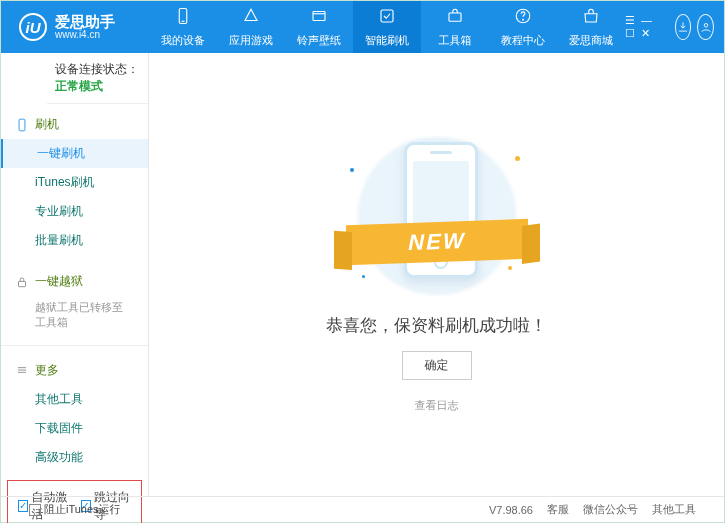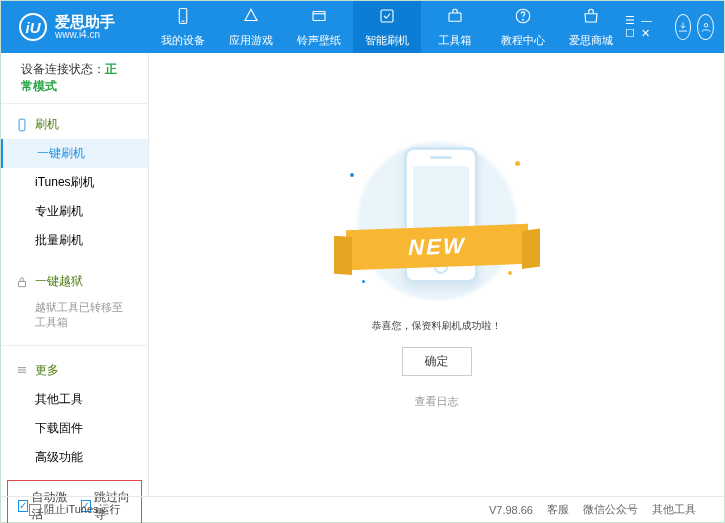--- a/index.html
+++ b/index.html
@@ -15,37 +15,37 @@
   .nav-item.active { background: #0b7dd4; }
   .nav-icon { width: 20px; height: 20px; display: flex; align-items: center; justify-content: center; }
   .nav-icon svg { width: 18px; height: 18px; fill: none; stroke: #fff; stroke-width: 1.5; }
   .nav-label { font-size: 11px; }
   .winbtns { display: flex; align-items: center; gap: 6px; padding-right: 12px; }
   .winbtns .menu-icons { display:flex; gap:5px; font-size:11px; margin-right:8px; }
   .circle-btn { width: 26px; height: 26px; border: 1.5px solid rgba(255,255,255,.9); border-radius: 50%; display: flex; align-items: center; justify-content: center; cursor: pointer; }
   .circle-btn svg { width: 14px; height: 14px; stroke: #fff; fill: none; stroke-width: 1.5; }
   .body { flex: 1; display: flex; min-height: 0; }
   .sidebar { width: 148px; border-right: 1px solid #e6e6e6; display: flex; flex-direction: column; font-size: 12px; color: #555; }
-  .conn-status { padding: 8px 20px; border-bottom: 1px solid #eee; color: #333; }
+  .conn-status { padding: 8px 8px; border-bottom: 1px solid #eee; color: #333; margin-left: 46px; }
   .conn-status .val { color: #26a545; font-weight: bold; }
   .side-section { padding: 6px 0; }
   .side-head { display: flex; align-items: center; gap: 6px; padding: 6px 14px; color: #4d7c0f; cursor: pointer; }
   .side-head .icon { width: 14px; height:14px; display:flex;align-items:center;justify-content:center;}
   .side-head .icon svg { width:14px;height:14px; stroke:#888; fill:none; stroke-width:1.5;}
   .side-head.blue .icon svg{ stroke:#1b8fe6; }
-  .side-item { padding: 6px 0 6px 34px; cursor: pointer; color: #000000; }
+  .side-item { padding: 6px 0 6px 34px; cursor: pointer; color: #0f766e; }
   .side-item.active { background: #e9f4fd; color: #1b8fe6; border-left: 2px solid #1b8fe6; }
   .side-note { padding: 4px 0 4px 34px; color: #999; font-size: 11px; line-height:1.4;}
   .side-divider { border-top: 1px solid #eee; margin: 4px 0; }
   .check-row { padding: 8px 10px 6px 10px; display:flex; gap:12px; border:1px solid #e04a4a; margin:2px 6px 6px 6px;}
   .ck { display:flex; align-items:center; gap:3px; color:#444;}
   .ck-box { width:12px;height:12px;border:1px solid #1b8fe6; display:flex;align-items:center;justify-content:center; color:#1b8fe6; font-size:10px; line-height:1;}
   .main { flex: 1; display: flex; flex-direction: column; align-items: center; justify-content: center; position: relative; background:#fff;}
   .hero { display:flex; flex-direction:column; align-items:center; gap:14px; }
-  .msg { font-size: 10px; color:#444; margin-top:4px;}
+  .msg { font-size: 17px; color:#444; margin-top:4px;}
   .btn { border:1px solid #ccc; background:#fff; padding:5px 22px; font-size:12px; color:#444; cursor:pointer;}
   .viewlog { color:#999; font-size:11px; cursor:pointer; margin-top:4px;}
   .statusbar { height: 26px; border-top:1px solid #e6e6e6; display:flex; align-items:center; font-size:11px; color:#666; padding:0 28px; justify-content:space-between;}
   .statusbar .left { display:flex; align-items:center; gap:6px;}
   .statusbar .right { display:flex; align-items:center; gap:14px;}
   .statusbar .ck-box{ border-color:#888; color:#888;}
   
   .illus { width:210px; height:160px; position:relative; }
   .glow { position:absolute; inset:0; border-radius:50%; background:radial-gradient(circle,#eaf4fb 0%,#eaf4fb 58%, transparent 62%); }
   .phone { position:absolute; left:72px; top:6px; width:74px; height:136px; background:#fff; border:3px solid #cfe6f4; border-radius:10px; box-shadow:0 4px 10px rgba(140,170,200,.25);}

